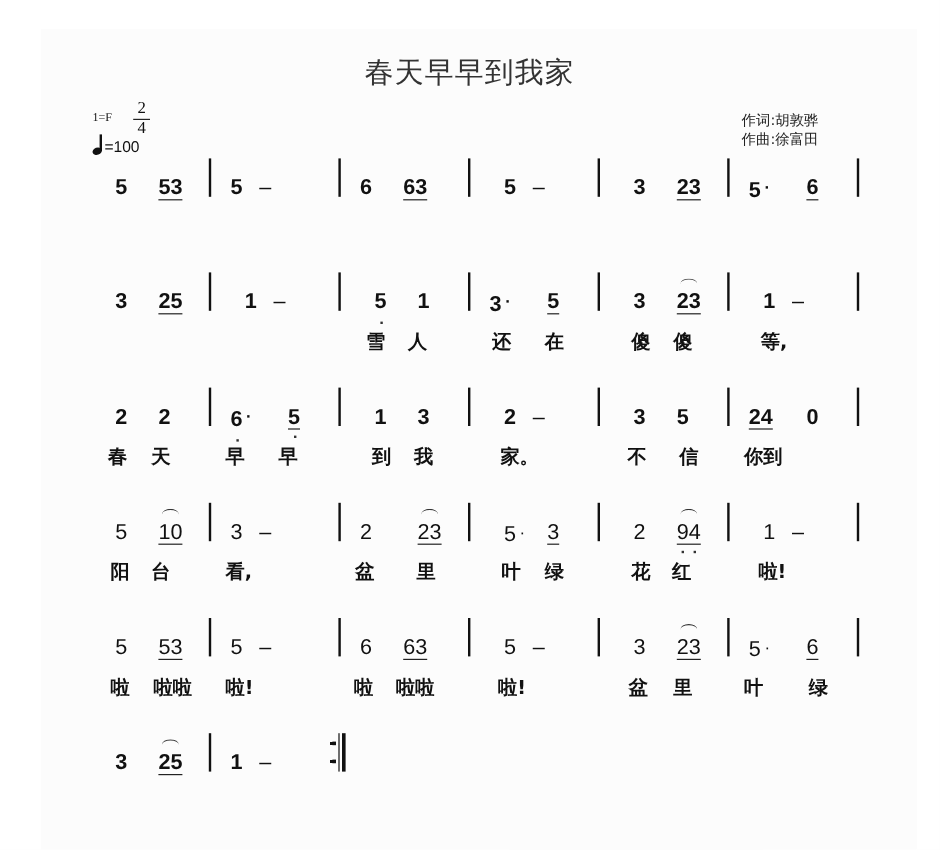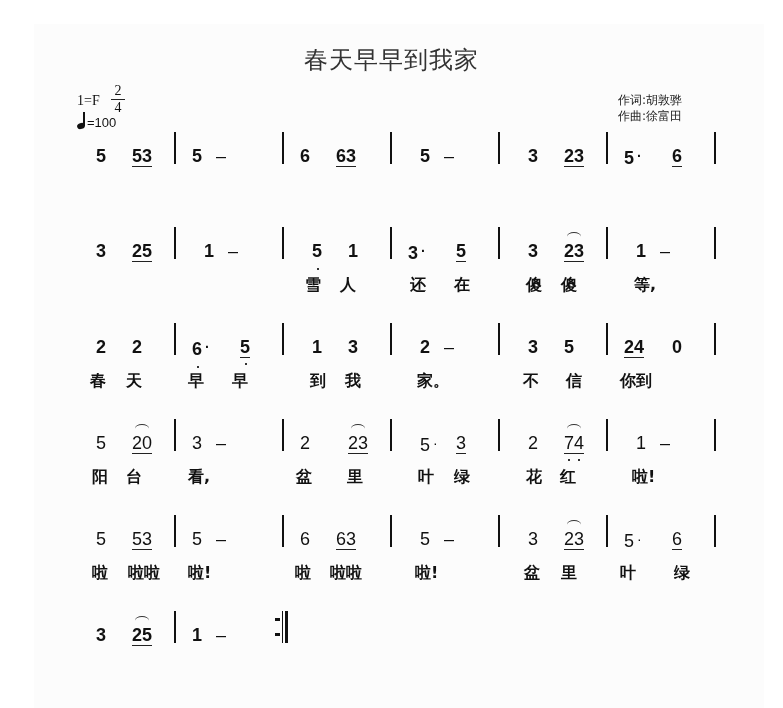--- a/index.html
+++ b/index.html
@@ -1,21 +1,21 @@
 <!DOCTYPE html>
 <html><head>
 <meta charset="utf-8">
 <style>
   html, body { margin:0; padding:0; }
   body { width:783px; height:708px; background:#ffffff; position:relative; overflow:hidden;
          font-family:"Liberation Sans", sans-serif; color:#111; }
   .page { position:absolute; left:34px; top:24px; width:730px; height:684px; background:#fcfcfc; }
   .title { position:absolute; left:0; width:783px; top:44px; text-align:center;
            font-family:"DejaVu Serif", serif; font-size:24px; color:#333; letter-spacing:1px; }
-  .key { position:absolute; left:77px; top:93px; font-family:"Liberation Serif", serif; font-size:14px; }
+  .key { position:absolute; left:77px; top:93px; font-family:"Liberation Serif", serif; font-size:10px; }
   .ts { position:absolute; left:111px; top:83px; width:14px; text-align:center;
         font-family:"Liberation Serif", serif; font-size:14px; line-height:16px; }
   .ts .num { display:block; border-bottom:1px solid #222; }
   .tempo { position:absolute; left:77px; top:112px; font-size:13px; font-family:"Liberation Sans", sans-serif; }
   .tempo .qn { display:inline-block; position:relative; width:10px; height:18px; vertical-align:-3px; }
   .tempo .qn::before { content:""; position:absolute; left:6px; top:0; width:1.5px; height:14px; background:#111; }
   .tempo .qn::after { content:""; position:absolute; left:0; top:11px; width:8px; height:6px; border-radius:50%; background:#111; transform:rotate(-20deg); }
   .credits { position:absolute; left:618px; top:92px; font-size:12px; line-height:16px; color:#222;
              font-family:"DejaVu Sans", sans-serif; }
   .row { position:absolute; left:0; width:783px; height:70px; }
@@ -124,33 +124,33 @@
   <span class="lyr" style="left:310px">到</span>
   <span class="lyr" style="left:345px">我</span>
   <span class="lyr" style="left:417px">家。</span>
   <span class="lyr" style="left:523px">不</span>
   <span class="lyr" style="left:566px">信</span>
   <span class="lyr" style="left:620px">你到</span>
 </div>
 
 <div class="row" style="top:433px;">
   <span class="note" style="left:96px;font-weight:normal">5</span>
-  <span class="note u" style="left:132px;font-weight:normal"><span>20</span><span class="tie"></span></span>
+  <span class="note u" style="left:132px;font-weight:normal"><span>10</span><span class="tie"></span></span>
   <div class="bar" style="left:174px"></div>
   <span class="note" style="left:192px;font-weight:normal">3</span>
   <span class="note" style="left:216px;font-weight:normal">–</span>
   <div class="bar" style="left:282px"></div>
   <span class="note" style="left:300px;font-weight:normal">2</span>
   <span class="note u" style="left:348px;font-weight:normal"><span>23</span><span class="tie"></span></span>
   <div class="bar" style="left:390px"></div>
   <span class="note" style="left:420px;font-weight:normal"><span>5</span><span class="aug">·</span></span>
   <span class="note u" style="left:456px;font-weight:normal">3</span>
   <div class="bar" style="left:498px"></div>
   <span class="note" style="left:528px;font-weight:normal">2</span>
-  <span class="note u" style="left:564px;font-weight:normal"><span>74</span><span class="tie"></span><span class="dotb" style="left:4px;bottom:-8px"></span><span class="dotb" style="left:auto;right:4px;bottom:-8px"></span></span>
+  <span class="note u" style="left:564px;font-weight:normal"><span>94</span><span class="tie"></span><span class="dotb" style="left:4px;bottom:-8px"></span><span class="dotb" style="left:auto;right:4px;bottom:-8px"></span></span>
   <div class="bar" style="left:606px"></div>
   <span class="note" style="left:636px;font-weight:normal">1</span>
   <span class="note" style="left:660px;font-weight:normal">–</span>
   <div class="bar" style="left:714px"></div>
   <span class="lyr" style="left:92px">阳</span>
   <span class="lyr" style="left:126px">台</span>
   <span class="lyr" style="left:188px">看,</span>
   <span class="lyr" style="left:296px">盆</span>
   <span class="lyr" style="left:347px">里</span>
   <span class="lyr" style="left:418px">叶</span>

